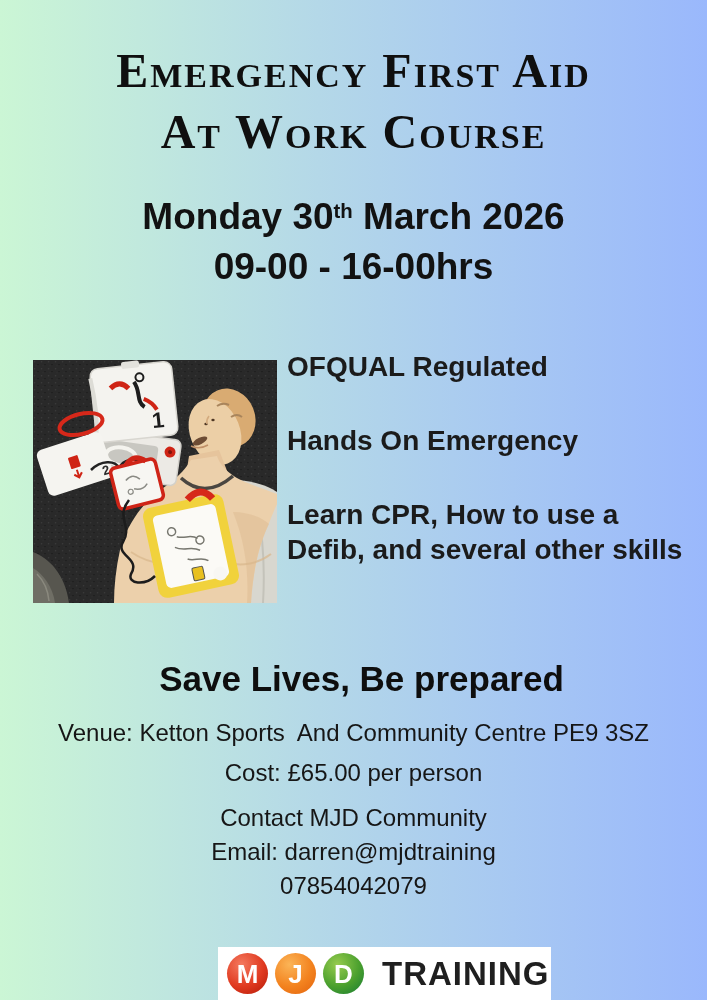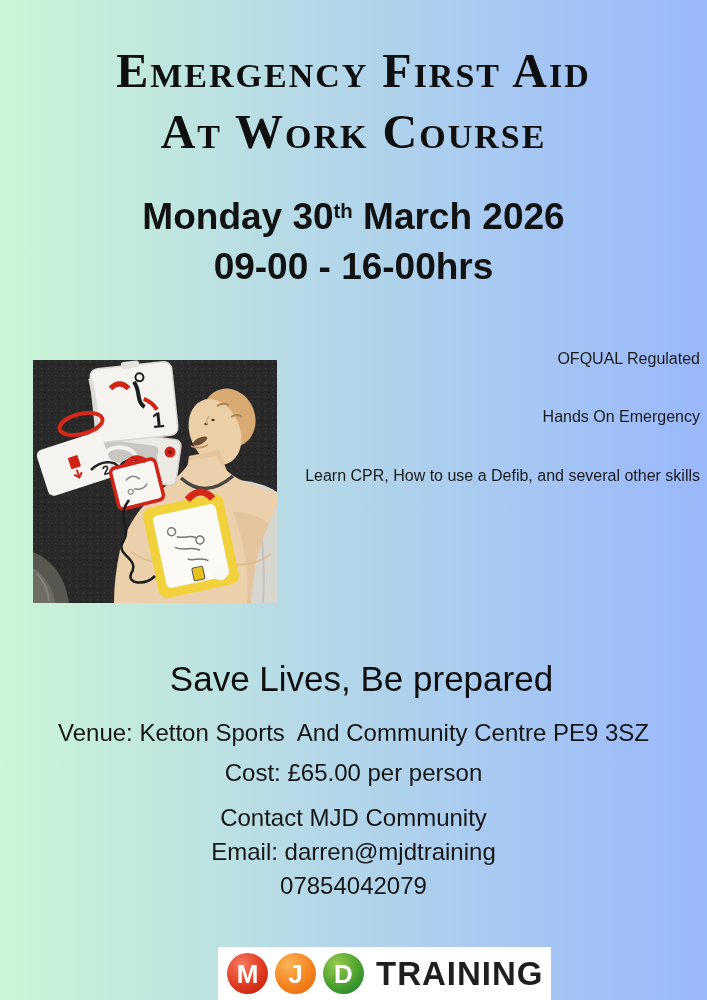--- a/index.html
+++ b/index.html
@@ -17,42 +17,42 @@
   }
 
   .schedule{ top:186px; font-weight:700; font-size:37px; line-height:50px; color:#121212;}
   .schedule sup{ font-size:0.55em; vertical-align:0.55em;}
 
   .photo{ position:absolute; left:33px; top:360px; width:244px; height:243px;}
 
   .features{
     position:absolute; left:287px; top:349px; width:413px;
     display:flex; flex-direction:column; gap:38px;
-    font-size:16px; line-height:1.28; text-align:right; color:#1b1b1b;
+    font-size:28px; line-height:1.28; text-align:left; color:#1b1b1b;font-weight:bold;
   }
 
-  .tagline{ top:659px; font-weight:400; font-size:35px; color:#0e0e0e;margin-left:16px;}
+  .tagline{ top:659px; font-weight:700; font-size:35px; color:#0e0e0e;margin-left:16px;}
   .venue{ top:719px; font-size:24px; white-space:pre-wrap;}
   .cost{ top:759px; font-size:24px;}
   .contact{ top:801px; font-size:24px; line-height:34px;}
 
   .logo{
     position:absolute; left:218px; top:947px; width:333px; height:53px;
     background:#ffffff; display:flex; align-items:center; gap:7px; padding-left:9px;
     box-sizing:border-box;
   }
   .logo .ball{
     width:41px; height:41px; border-radius:50%; flex:0 0 auto;
     display:flex; align-items:center; justify-content:center;
     color:#fff; font-weight:700; font-size:26px; line-height:1;
   }
   .ball-m{ background:radial-gradient(circle at 35% 28%, #f4795f 0%, #e03a20 55%, #b21806 100%);}
   .ball-j{ background:radial-gradient(circle at 35% 28%, #fbb457 0%, #f3831f 55%, #e2620d 100%);}
   .ball-d{ background:radial-gradient(circle at 35% 28%, #96cb4e 0%, #4ba02e 55%, #147a33 100%);}
-  .wordmark{ font-weight:700; font-size:33px; letter-spacing:1px; color:#1f1f1f; margin-left:5px;}
+  .wordmark{ font-weight:700; font-size:33px; letter-spacing:1px; color:#1f1f1f; margin-left:11px;}
 </style>
 </head>
 <body>
 
 <div class="poster">
 
   <div class="center title">
     <div>Emergency First Aid</div>
     <div>At Work Course</div>
   </div>

